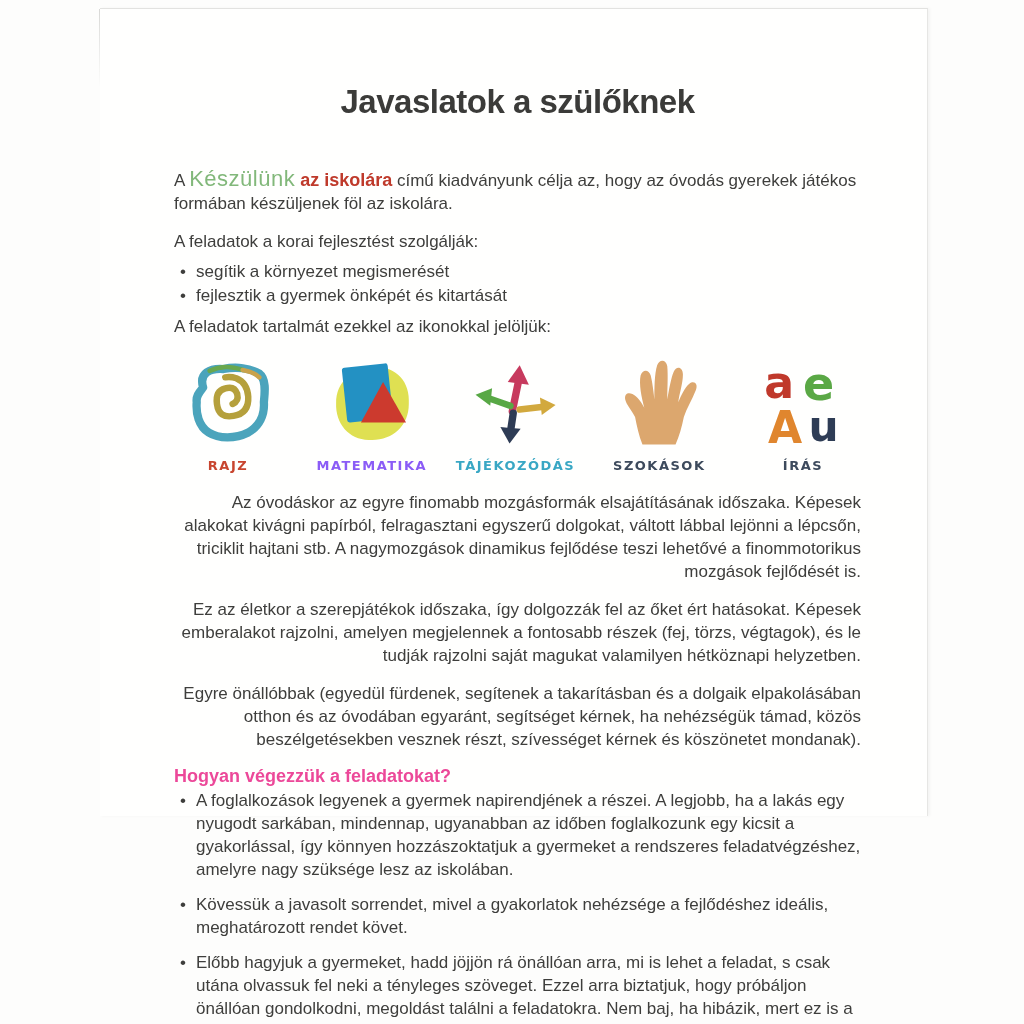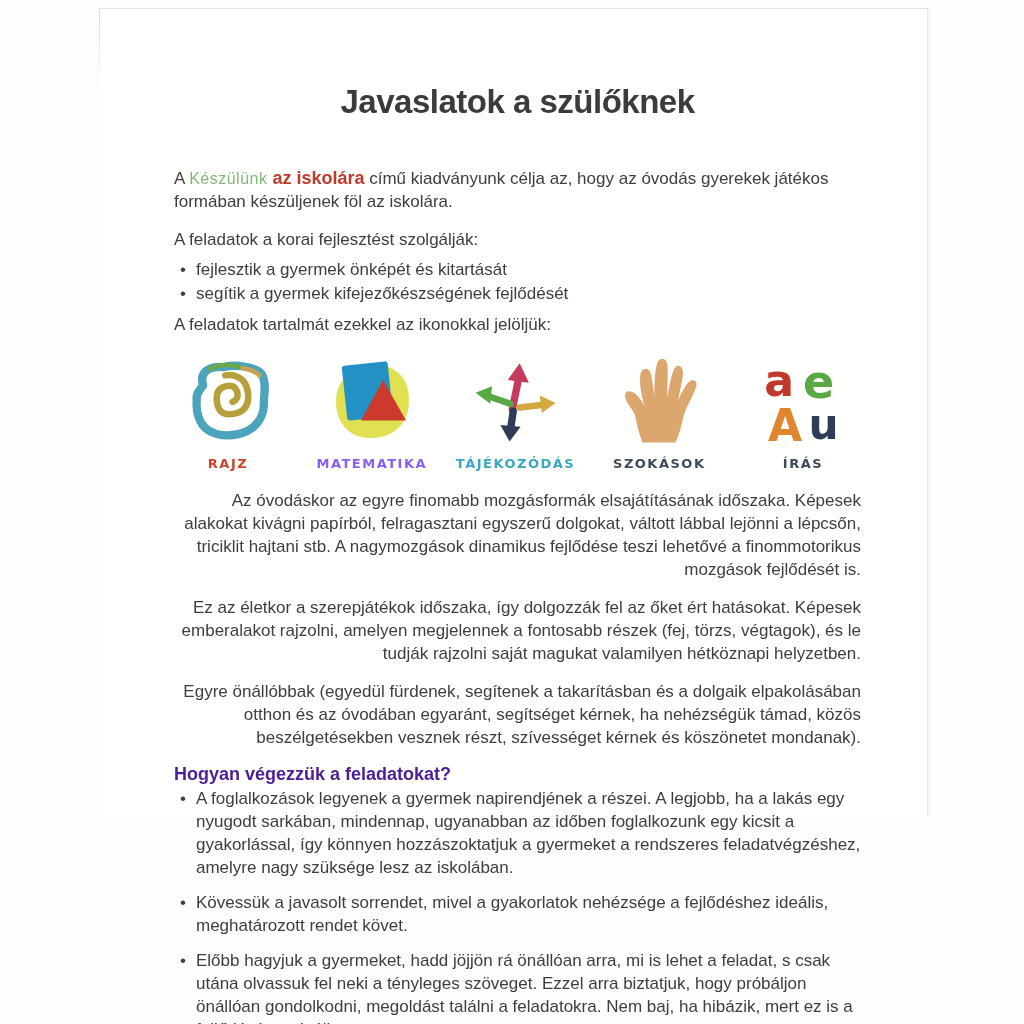--- a/index.html
+++ b/index.html
@@ -35,21 +35,21 @@
   p, li{
     font-size:17px;
     line-height:23px;
     color:#3e3e3c;
     margin:0;
   }
   p.body-par{margin:0 0 15px 0;text-align:right;}
   p.intro{margin:0 0 15px 0;}
   .brand-green{
     color:#82b87a;
-    font-size:16px;
+    font-size:22px;
     font-weight:400;
     letter-spacing:0.5px;
   }
   .brand-red{
     color:#bf3a2b;
     font-weight:700;
     font-size:18px;
   }
   p.lead{margin:0 0 7px 0;}
   ul.bullets{
@@ -64,21 +64,21 @@
   ul.goals li{line-height:23.5px;}
   ul.bullets li::before{
     content:"•";
     position:absolute;left:2px;top:0;
     color:#3e3e3c;
   }
   ul.how li{margin-bottom:12px;}
   h2.subhead{
     font-size:18px;
     font-weight:700;
-    color:#4c1d95;
+    color:#ec4899;
     margin:4px 0 0 0;
   }
   .icons-row{
     display:flex;
     justify-content:space-between;
     align-items:flex-end;
     margin:20px 6px 18px 2px;
   }
   .icon-cell{
     width:104px;
@@ -107,22 +107,22 @@
 <div class="page">
   <div class="edge-left"></div>
 
   <h1 class="title">Javaslatok a szülőknek</h1>
 
   <p class="intro"><span>A </span><span class="brand-green">Készülünk</span><span class="brand-red"> az iskolára</span><span> című kiadványunk célja az, hogy az óvodás gyerekek játékos formában készüljenek föl az iskolára.</span></p>
 
   <p class="lead">A feladatok a korai fejlesztést szolgálják:</p>
 
   <ul class="bullets goals">
+    <li>segítik a környezet megismerését</li>
     <li>fejlesztik a gyermek önképét és kitartását</li>
-    <li>segítik a gyermek kifejezőkészségének fejlődését</li>
   </ul>
 
   <p class="lead">A feladatok tartalmát ezekkel az ikonokkal jelöljük:</p>
 
   <div class="icons-row">
 
     <div class="icon-cell">
       <svg width="92" height="92" viewBox="0 0 100 100">
         <path d="M23,32 C18,16 31,11 45,12 C59,9 74,11 84,17 C92,23 90,38 89,48 C90,62 84,74 72,81 C58,88 40,88 29,81 C18,74 15,60 16,48 C15,41 19,37 23,32 Z" fill="none" stroke="#4ba4bc" stroke-width="9" stroke-linejoin="round"></path>
         <path d="M30,14 q11,-5 22,-4 q9,1 14,3" fill="none" stroke="#69a84e" stroke-width="5" stroke-linecap="round"></path>

